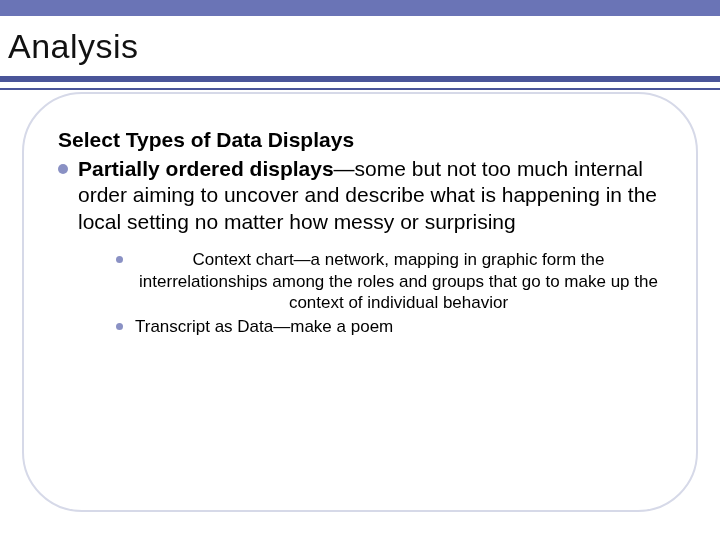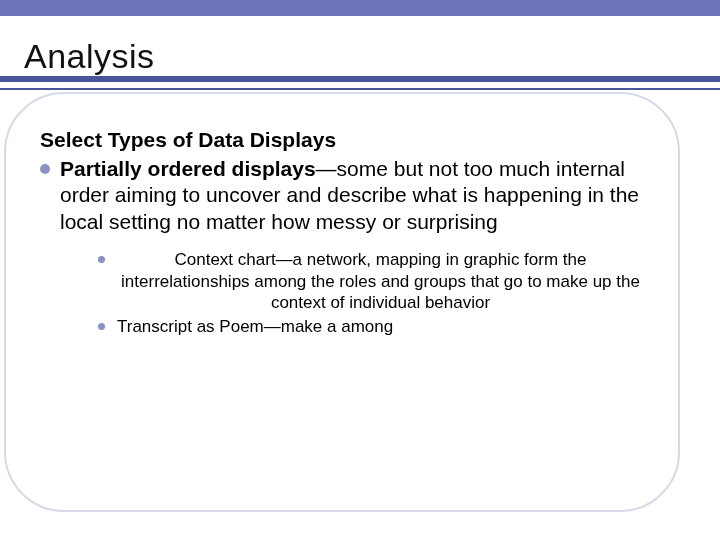--- a/index.html
+++ b/index.html
@@ -13,25 +13,25 @@
   }
   .top-band {
     position: absolute;
     top: 0; left: 0; right: 0;
     height: 16px;
     background: #6a74b6;
   }
   .title-area {
     position: absolute;
     top: 16px;
-    left: 24px;
+    left: 8px;
     right: 0;
     height: 60px;
     display: flex;
-    align-items: flex-end;
+    align-items: center;
   }
   .title {
     font-size: 34px;
     font-weight: normal;
     color: #111;
     letter-spacing: 0.5px;
   }
   .underline-thick {
     position: absolute;
     top: 76px;
@@ -42,21 +42,21 @@
   .underline-thin {
     position: absolute;
     top: 88px;
     left: 0; right: 0;
     height: 2px;
     background: #4a5599;
   }
   .frame {
     position: absolute;
     top: 92px;
-    left: 4px;
+    left: 22px;
     width: 676px;
     height: 420px;
     border: 2px solid #d6d9e8;
     border-radius: 60px;
     padding: 34px 34px 10px 34px;
   }
   .heading {
     font-size: 21px;
     font-weight: bold;
     color: #000;
@@ -128,17 +128,17 @@
     </div>
   </div>
 
   <div class="sublist">
     <div class="lvl2">
       <div class="bullet2"></div>
       <div class="lvl2-text">Context chart—a network, mapping in graphic form the interrelationships among the roles and groups that go to make up the context of individual behavior</div>
     </div>
     <div class="lvl2">
       <div class="bullet2"></div>
-      <div class="lvl2-text">Transcript as Poem—make a among</div>
+      <div class="lvl2-text">Transcript as Data—make a poem</div>
     </div>
   </div>
 
 </div>
 
 </body></html>

